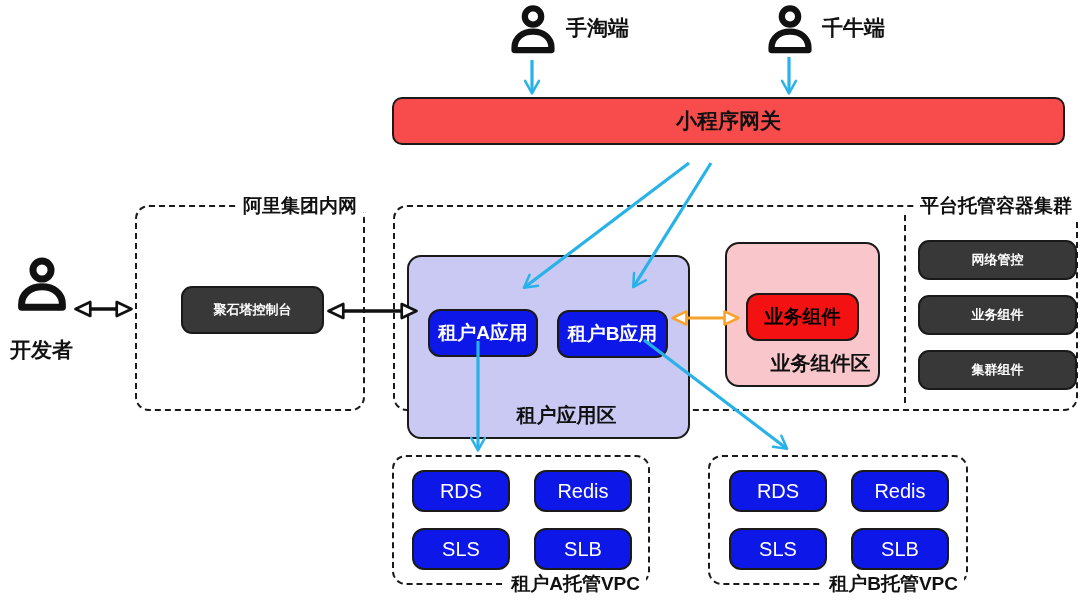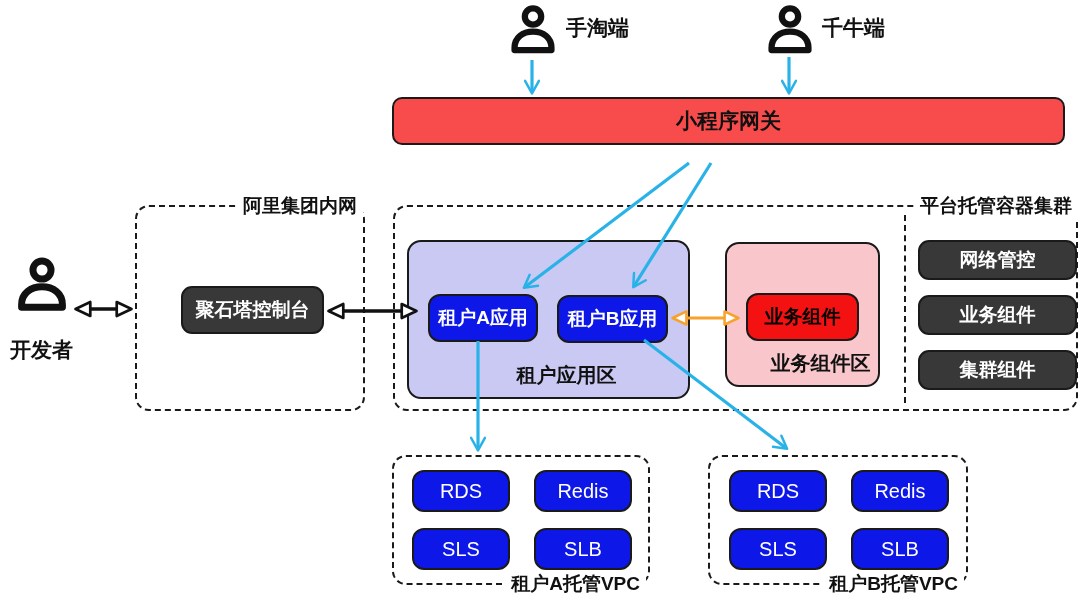--- a/index.html
+++ b/index.html
@@ -89,21 +89,21 @@
     display: flex; align-items: center; justify-content: center;
     border: 2.5px solid #1a1a1a;
     border-radius: 12px;
     font-weight: 700;
     white-space: nowrap;
   }
   .node-blue { background: #0d18e8; color: #ffffff; font-size: 19px; }
   .node-red  { background: #f31111; color: #000000; font-size: 19px; }
   .node-dark {
     background: #383838; color: #ffffff;
-    font-size: 19px; font-weight: 600;
+    font-size: 13px; font-weight: 600;
     border: 2px solid #1a1a1a;
     border-radius: 11px;
   }
   .node-svc { background: #0d18e8; color: #ffffff; font-size: 20px; font-weight: 500; }
 
   
   .v-divider {
     position: absolute;
     border-left: 2.5px dashed #1a1a1a;
     width: 0;
@@ -148,21 +148,21 @@
     <div class="node node-dark" style="left:44px; top:79px; width:143px; height:48px;">
       <span>聚石塔控制台</span>
     </div>
   </div>
 
   <div class="dashed-box" style="left:393px; top:205px; width:685px; height:206px;">
     <div class="box-title" style="right:-2px;">平台托管容器集群</div>
 
     <div class="v-divider" style="left:509px; top:8px; height:188px;"></div>
 
-    <div class="zone zone-tenant" style="left:12px; top:33px; width:283px; height:159px;border-radius:14px;">
+    <div class="zone zone-tenant" style="left:12px; top:48px; width:283px; height:184px;border-radius:14px;">
       <div class="node node-blue" style="left:19px; top:52px; width:110px; height:48px;">
         <span>租户A应用</span>
       </div>
       <div class="node node-blue" style="left:148px; top:53px; width:111px; height:48px;">
         <span>租户B应用</span>
       </div>
       <div class="zone-title">租户应用区</div>
     </div>
 
     <div class="zone zone-biz" style="left:330px; top:35px; width:155px; height:145px;">

